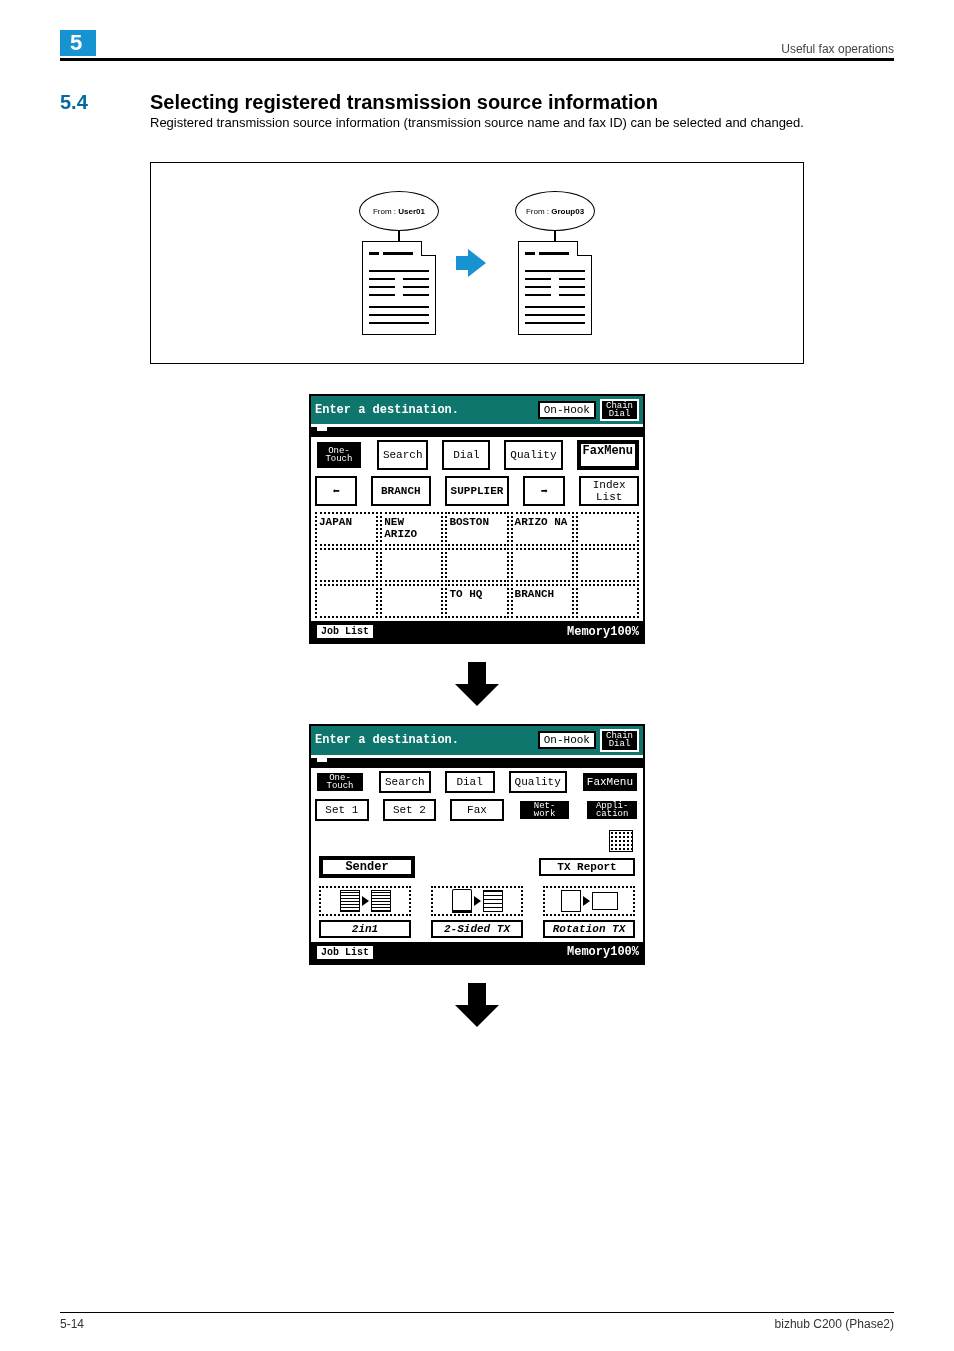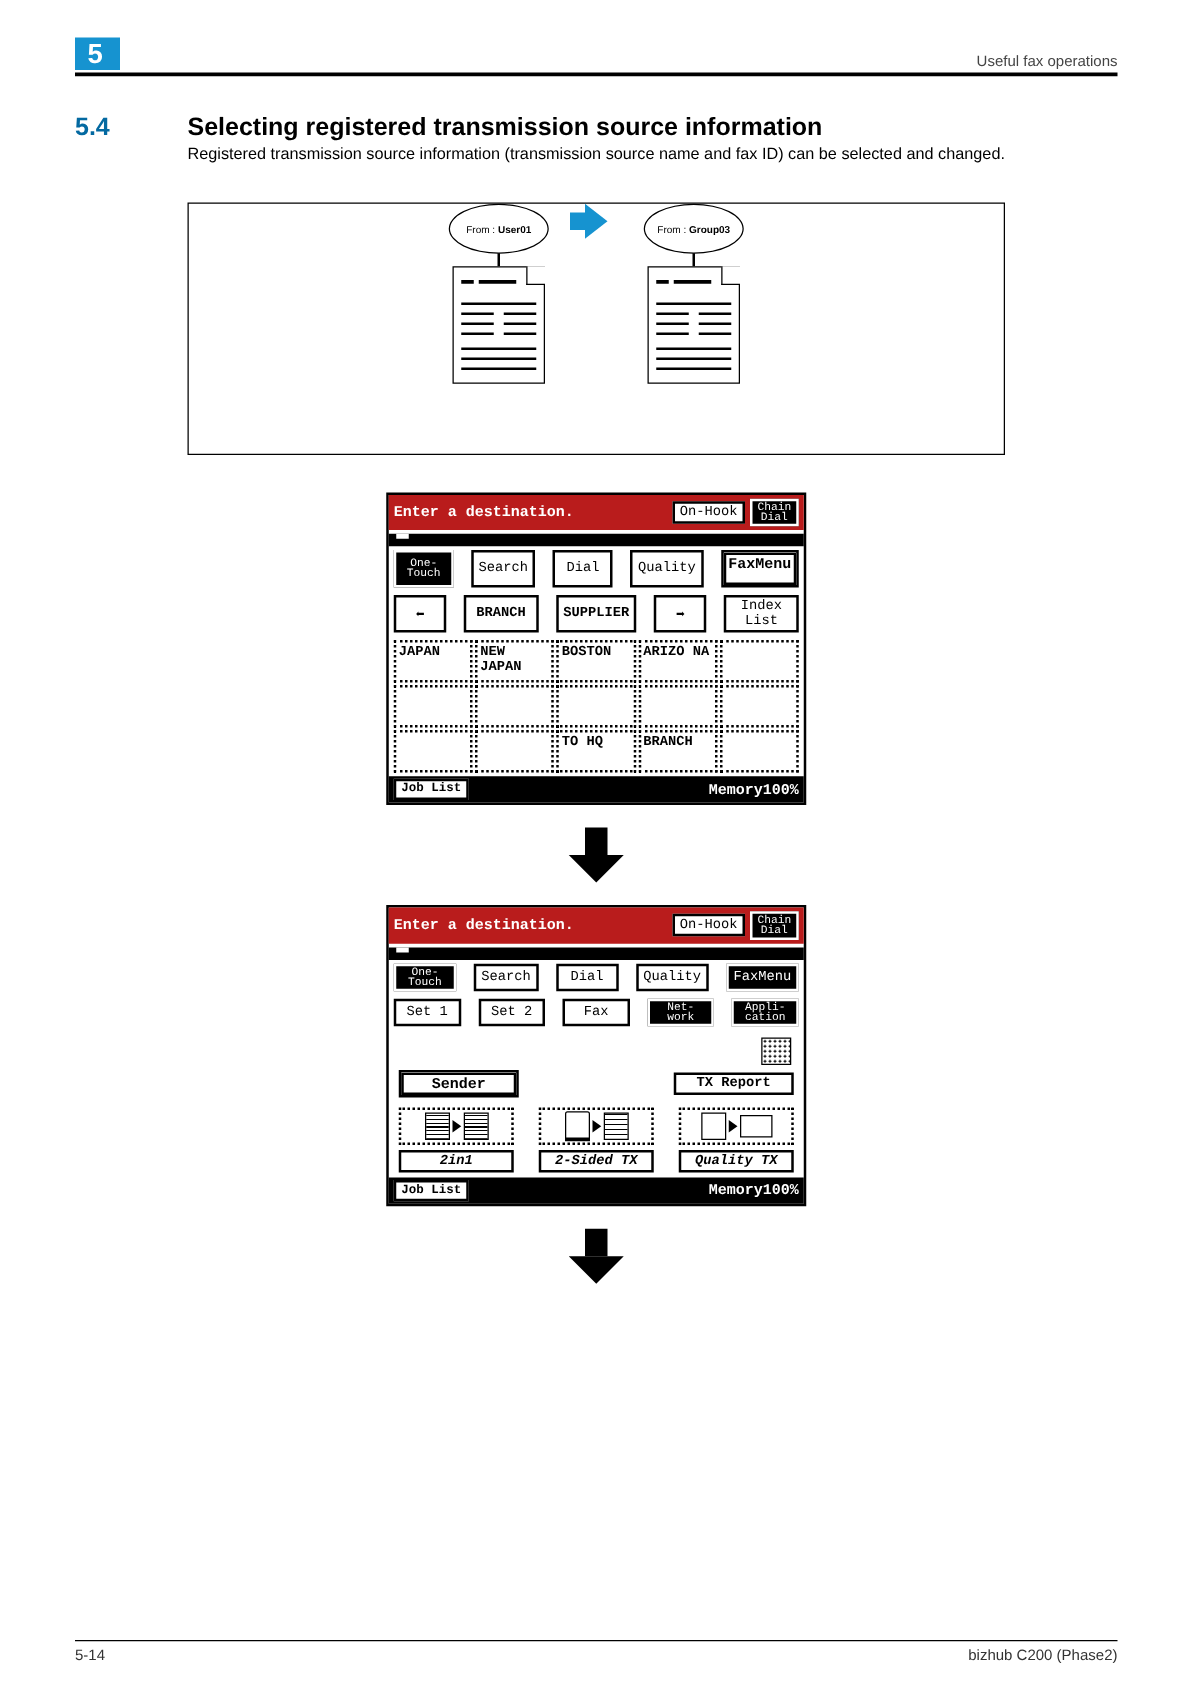--- a/index.html
+++ b/index.html
@@ -62,21 +62,21 @@
     font-size: 13px;
   }
   
   .illus-box {
     margin: 30px 90px 0 90px;
     border: 1.5px solid #000;
     height: 200px;
     position: relative;
     display: flex;
     justify-content: center;
-    align-items: flex-start;
+    align-items: center;
     gap: 24px;
   }
   .balloon-doc {
     position: relative;
     width: 90px;
     display: flex;
     flex-direction: column;
     align-items: center;
   }
   .balloon {
@@ -132,21 +132,21 @@
     display: flex; flex-direction: column; align-items: center;
   }
   .lcd {
     width: 332px;
     border: 2px solid #000;
     font-family: "Lucida Console","Courier New",monospace;
     font-size: 12px;
     background: #fff;
   }
   .lcd .bar {
-    background:#b91c1c; color:#fff;
+    background:#0f766e; color:#fff;
     display:flex; align-items:center;
     padding: 3px 4px;
     gap:4px;
     position: relative;
   }
   .lcd .bar .msg { flex:1; font-weight:bold; }
   .btnw {
     background:#fff; color:#000;
     border:2px solid #000;
     padding:1px 4px;
@@ -323,21 +323,21 @@
       </div>
       <div class="row">
         <div class="arrow-box" style="flex:0 0 26px;">⬅</div>
         <div class="btnw" style="font-weight:bold">BRANCH</div>
         <div class="btnw" style="font-weight:bold">SUPPLIER</div>
         <div class="arrow-box" style="flex:0 0 26px;">➡</div>
         <div class="btnw">Index List</div>
       </div>
       <div class="cell-grid">
         <div class="cell">JAPAN</div>
-        <div class="cell">NEW JAPAN</div>
+        <div class="cell">NEW ARIZO</div>
         <div class="cell">BOSTON</div>
         <div class="cell">ARIZO NA</div>
         <div class="cell"></div>
         <div class="cell"></div>
         <div class="cell"></div>
         <div class="cell"></div>
         <div class="cell"></div>
         <div class="cell"></div>
         <div class="cell"></div>
         <div class="cell"></div>
@@ -408,21 +408,21 @@
         <div class="icon-slot">
           <span class="mini-card"></span>
           <span class="mini-tri"></span>
           <span class="mini-card" style="width:24px;height:16px;"></span>
         </div>
       </div>
 
       <div class="wide-row" style="padding-top:0;font-style:italic;">
         <div class="btnw" style="font-weight:bold">2in1</div>
         <div class="btnw" style="font-weight:bold">2-Sided TX</div>
-        <div class="btnw" style="font-weight:bold">Quality TX</div>
+        <div class="btnw" style="font-weight:bold">Rotation TX</div>
       </div>
 
       <div class="footer">
         <span class="btnw tiny">Job List</span>
         <span>Memory100%</span>
       </div>
     </div>
 
     <div class="down-arrow">
       <div class="shaft"></div>

